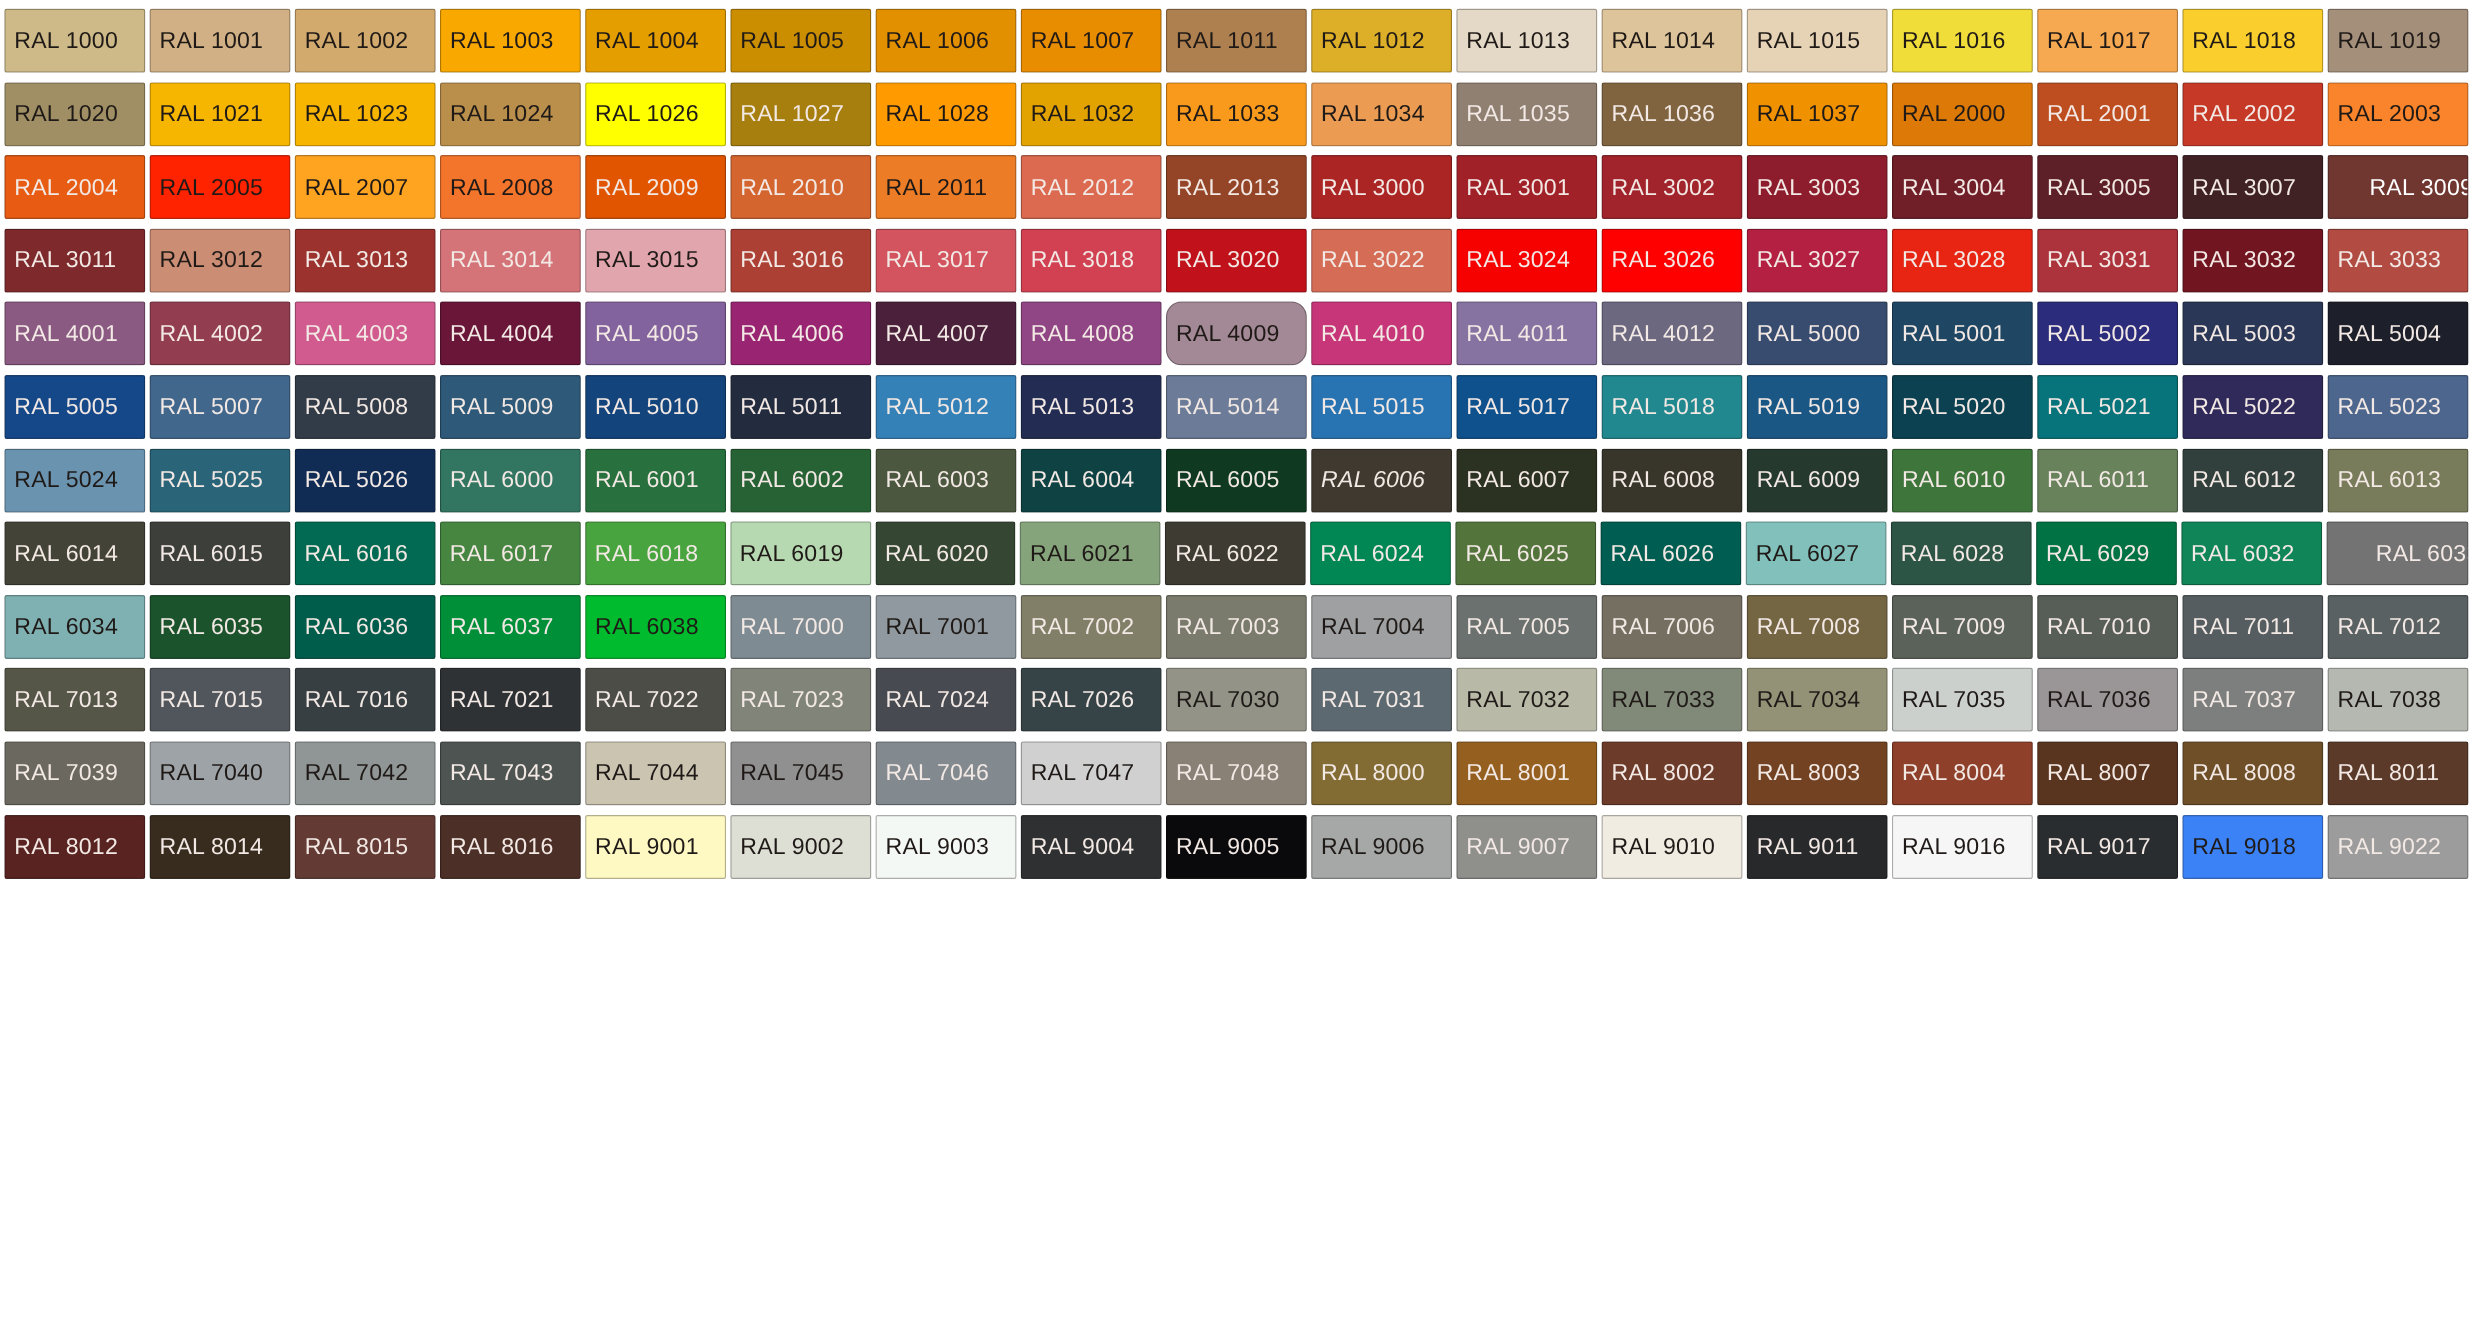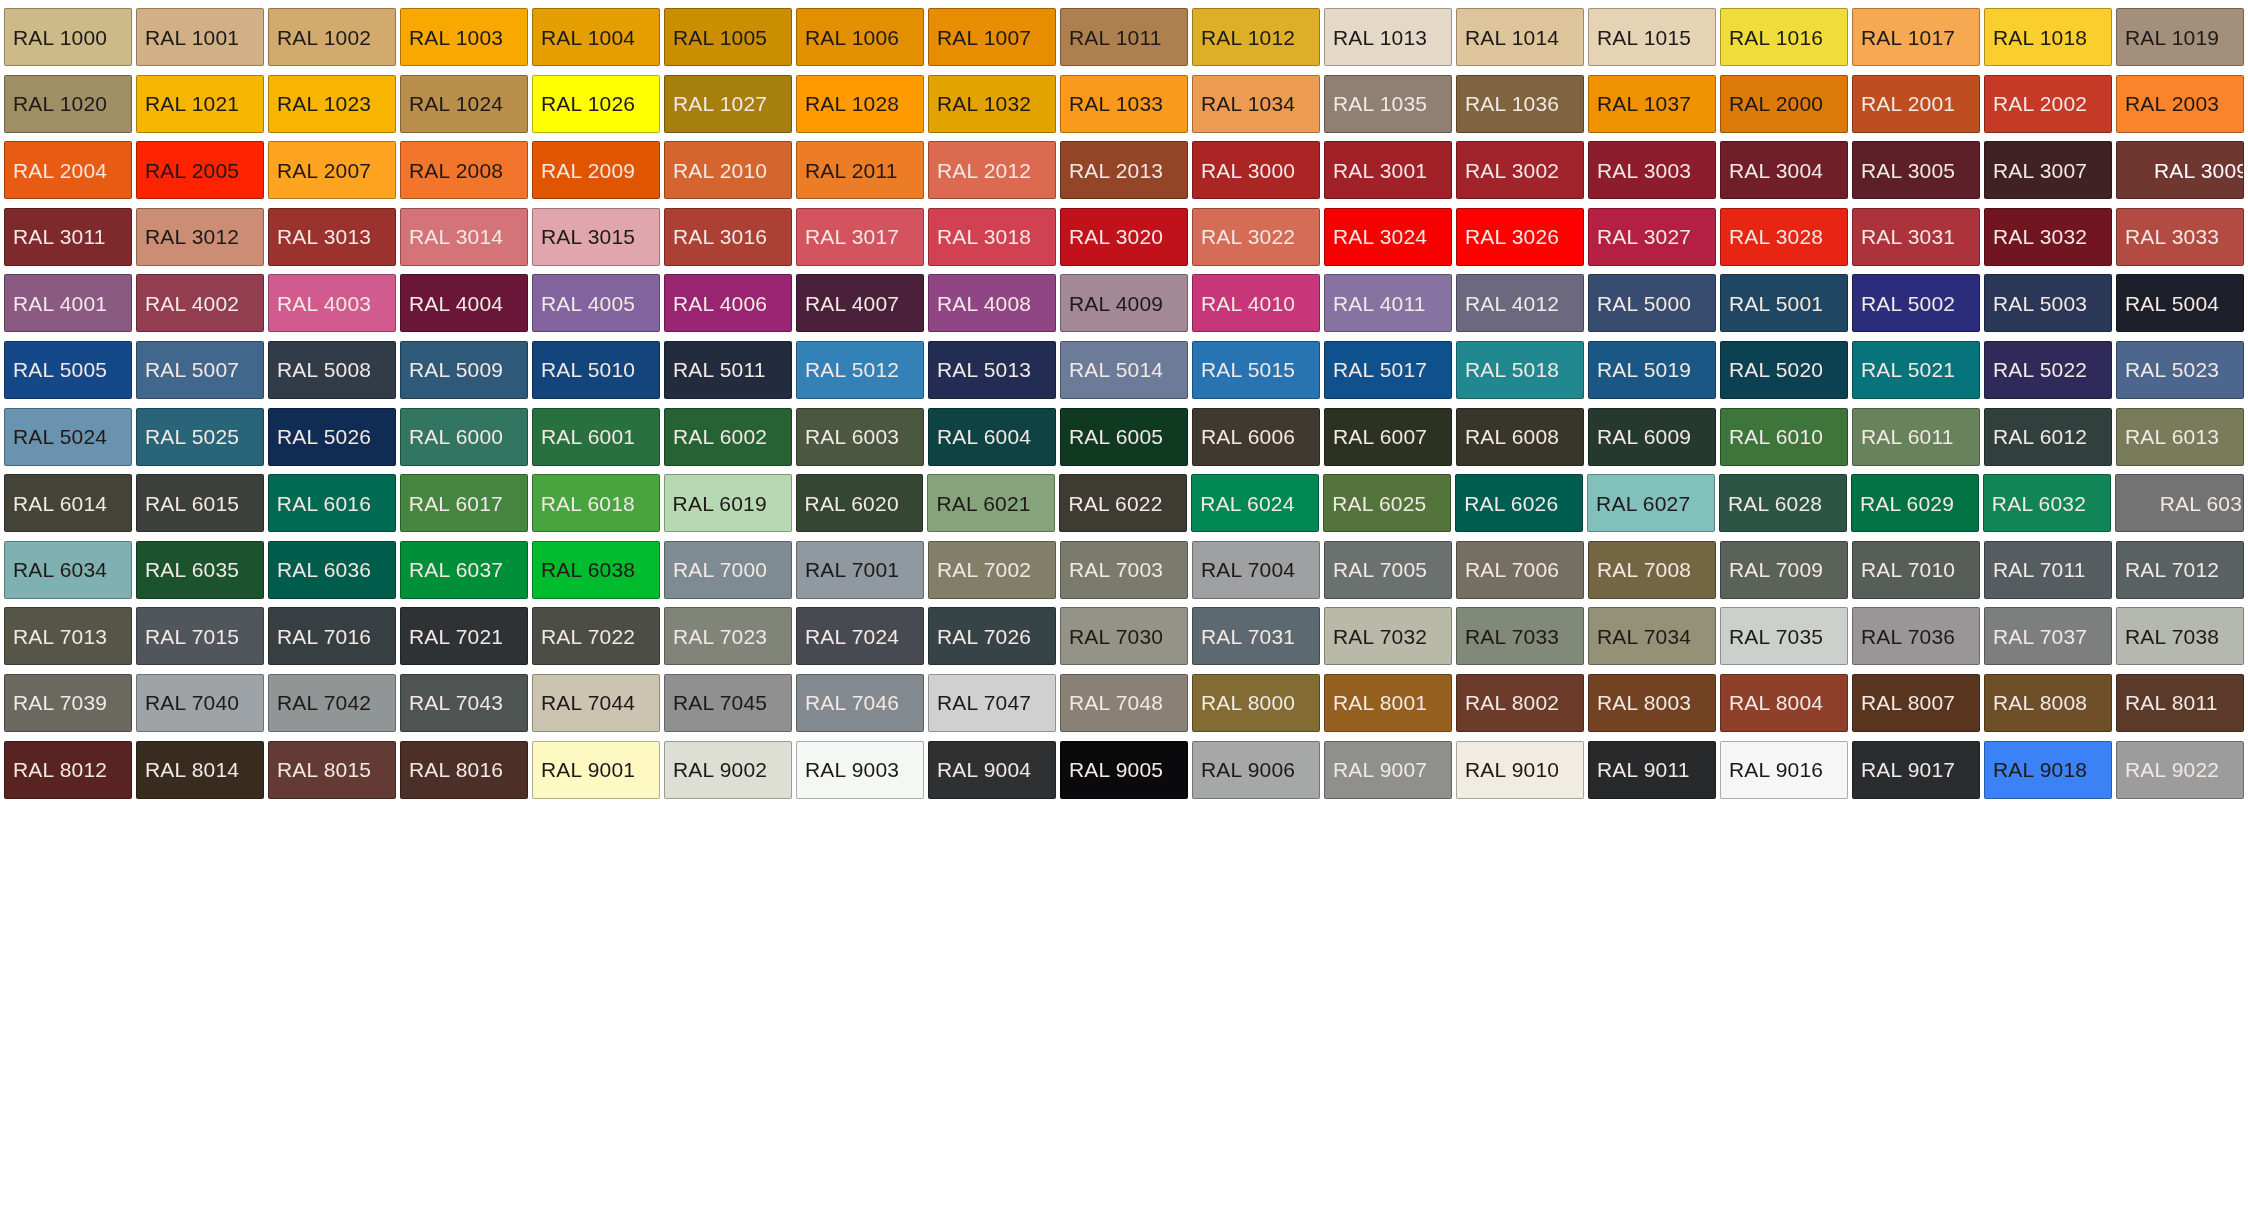--- a/index.html
+++ b/index.html
@@ -291,21 +291,21 @@
       </div>
       <div class="ral-swatch" style="background-color: rgb(153, 37, 114);">
         <span class="ral-label" style="color: rgb(242, 232, 228);">RAL 4006</span>
       </div>
       <div class="ral-swatch" style="background-color: rgb(74, 32, 59);">
         <span class="ral-label" style="color: rgb(242, 232, 228);">RAL 4007</span>
       </div>
       <div class="ral-swatch" style="background-color: rgb(144, 70, 132);">
         <span class="ral-label" style="color: rgb(242, 232, 228);">RAL 4008</span>
       </div>
-      <div class="ral-swatch" style="background-color: rgb(163, 137, 149);">
+      <div class="ral-swatch" style="background-color: rgb(163, 137, 149); border-radius: 14px;">
         <span class="ral-label" style="color: rgb(31, 26, 23);">RAL 4009</span>
       </div>
       <div class="ral-swatch" style="background-color: rgb(198, 54, 120);">
         <span class="ral-label" style="color: rgb(242, 232, 228);">RAL 4010</span>
       </div>
       <div class="ral-swatch" style="background-color: rgb(135, 115, 161);">
         <span class="ral-label" style="color: rgb(242, 232, 228);">RAL 4011</span>
       </div>
       <div class="ral-swatch" style="background-color: rgb(107, 104, 128);">
         <span class="ral-label" style="color: rgb(242, 232, 228);">RAL 4012</span>
@@ -400,21 +400,21 @@
       </div>
       <div class="ral-swatch" style="background-color: rgb(75, 87, 62);">
         <span class="ral-label" style="color: rgb(242, 232, 228);">RAL 6003</span>
       </div>
       <div class="ral-swatch" style="background-color: rgb(14, 66, 67);">
         <span class="ral-label" style="color: rgb(242, 232, 228);">RAL 6004</span>
       </div>
       <div class="ral-swatch" style="background-color: rgb(15, 58, 33);">
         <span class="ral-label" style="color: rgb(242, 232, 228);">RAL 6005</span>
       </div>
-      <div class="ral-swatch" style="background-color: rgb(64, 57, 47);">
+      <div class="ral-swatch" style="background-color: rgb(64, 57, 47); font-style: italic;">
         <span class="ral-label" style="color: rgb(242, 232, 228);">RAL 6006</span>
       </div>
       <div class="ral-swatch" style="background-color: rgb(44, 50, 34);">
         <span class="ral-label" style="color: rgb(242, 232, 228);">RAL 6007</span>
       </div>
       <div class="ral-swatch" style="background-color: rgb(56, 53, 43);">
         <span class="ral-label" style="color: rgb(242, 232, 228);">RAL 6008</span>
       </div>
       <div class="ral-swatch" style="background-color: rgb(38, 57, 47);">
         <span class="ral-label" style="color: rgb(242, 232, 228);">RAL 6009</span>

